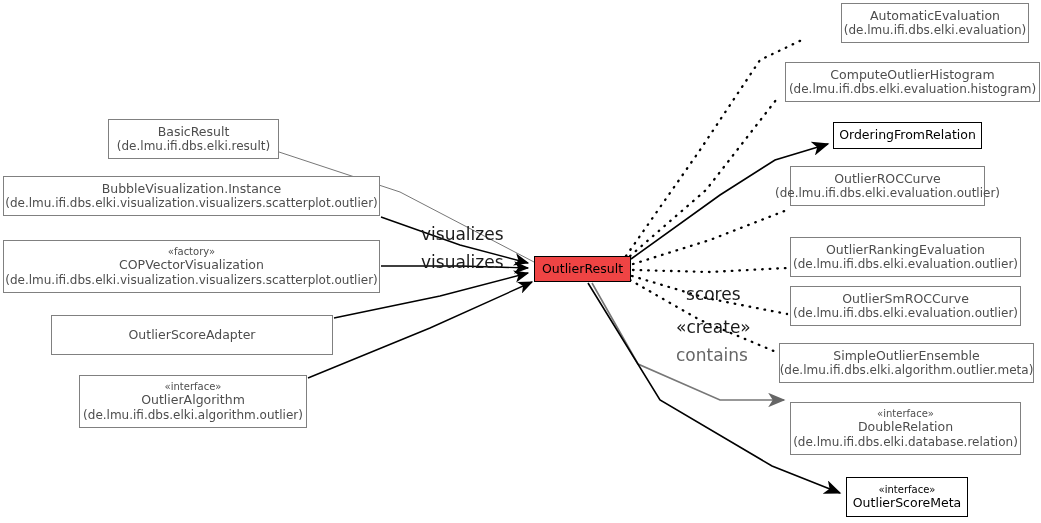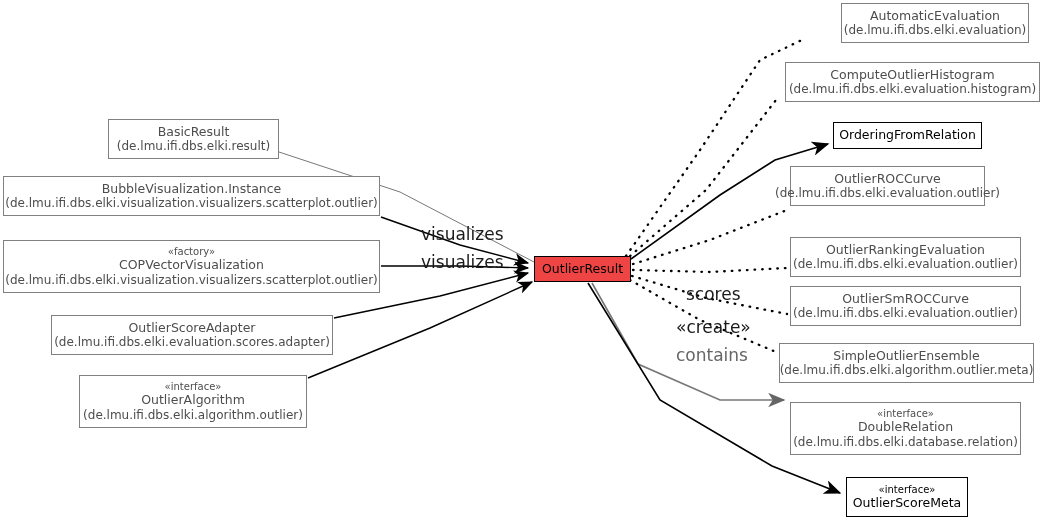--- a/index.html
+++ b/index.html
@@ -124,21 +124,20 @@
   </div>
 
   <div class="uml-box" style="left: 3px; top: 240px; width: 377px; height: 53px;">
     <span class="uml-stereotype">«factory»</span>
     <span class="uml-name">COPVectorVisualization</span>
     <span class="uml-pkg">(de.lmu.ifi.dbs.elki.visualization.visualizers.scatterplot.outlier)</span>
   </div>
 
   <div class="uml-box" style="left: 51px; top: 315px; width: 282px; height: 40px;">
     <span class="uml-name">OutlierScoreAdapter</span>
-    <span class="uml-pkg">(de.lmu.ifi.dbs.elki.evaluation.scores.adapter)</span>
   </div>
 
   <div class="uml-box" style="left: 79px; top: 375px; width: 228px; height: 53px;">
     <span class="uml-stereotype">«interface»</span>
     <span class="uml-name">OutlierAlgorithm</span>
     <span class="uml-pkg">(de.lmu.ifi.dbs.elki.algorithm.outlier)</span>
   </div>
 
   <div class="uml-box" style="left: 809px; top: 3px; width: 188px; height: 40px; margin-left: 32px;">
     <span class="uml-name">AutomaticEvaluation</span>

